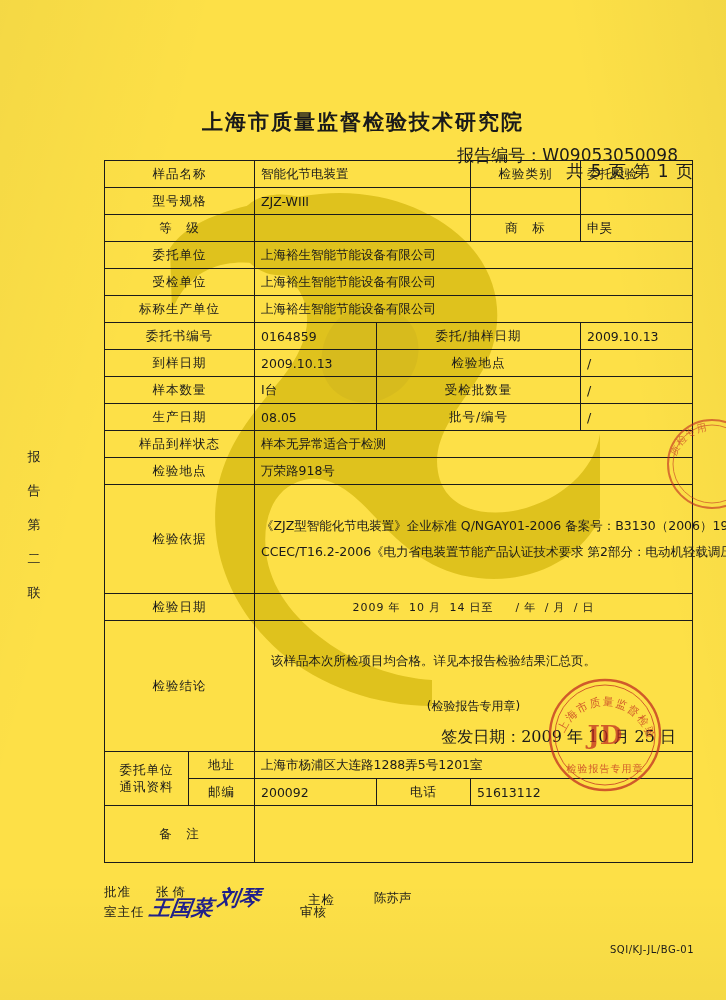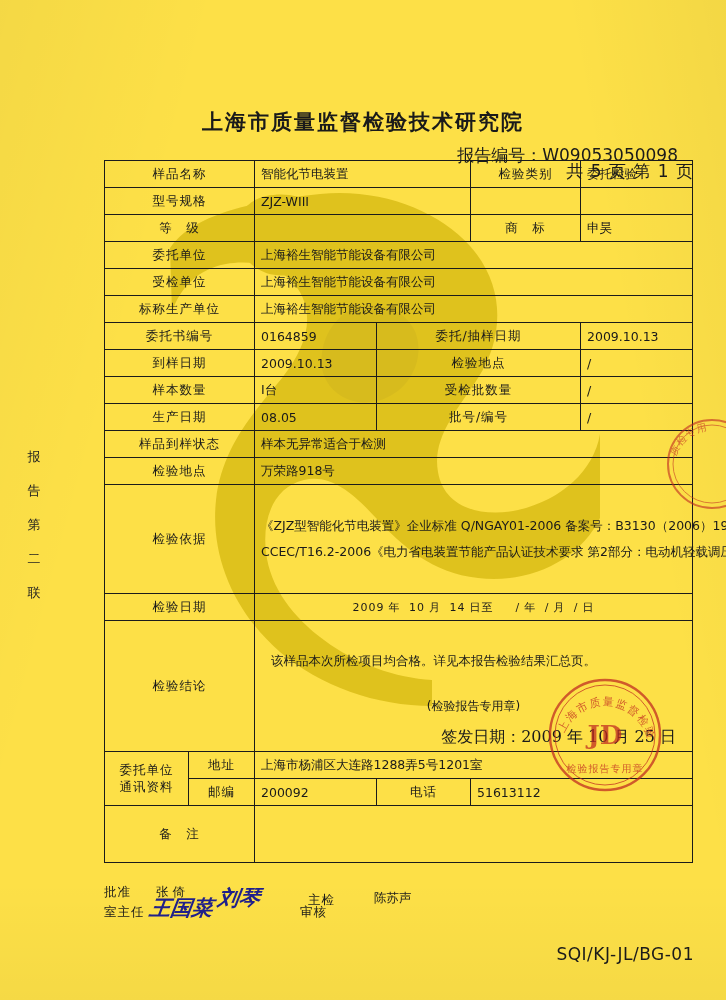--- a/index.html
+++ b/index.html
@@ -164,21 +164,21 @@
     font-weight: bold;
     color: #20208a;
     font-size: 21px;
     transform: skewX(-8deg);
     white-space: nowrap;
   }
   .footer-code {
     position: absolute;
     right: 32px;
     top: 944px;
-    font-size: 17px;
+    font-size: 10px;
     letter-spacing: 0.5px;
   }
 
   
   .blob {
     position: absolute;
     pointer-events: none;
     mix-blend-mode: multiply;
     opacity: 0.78;
   }

